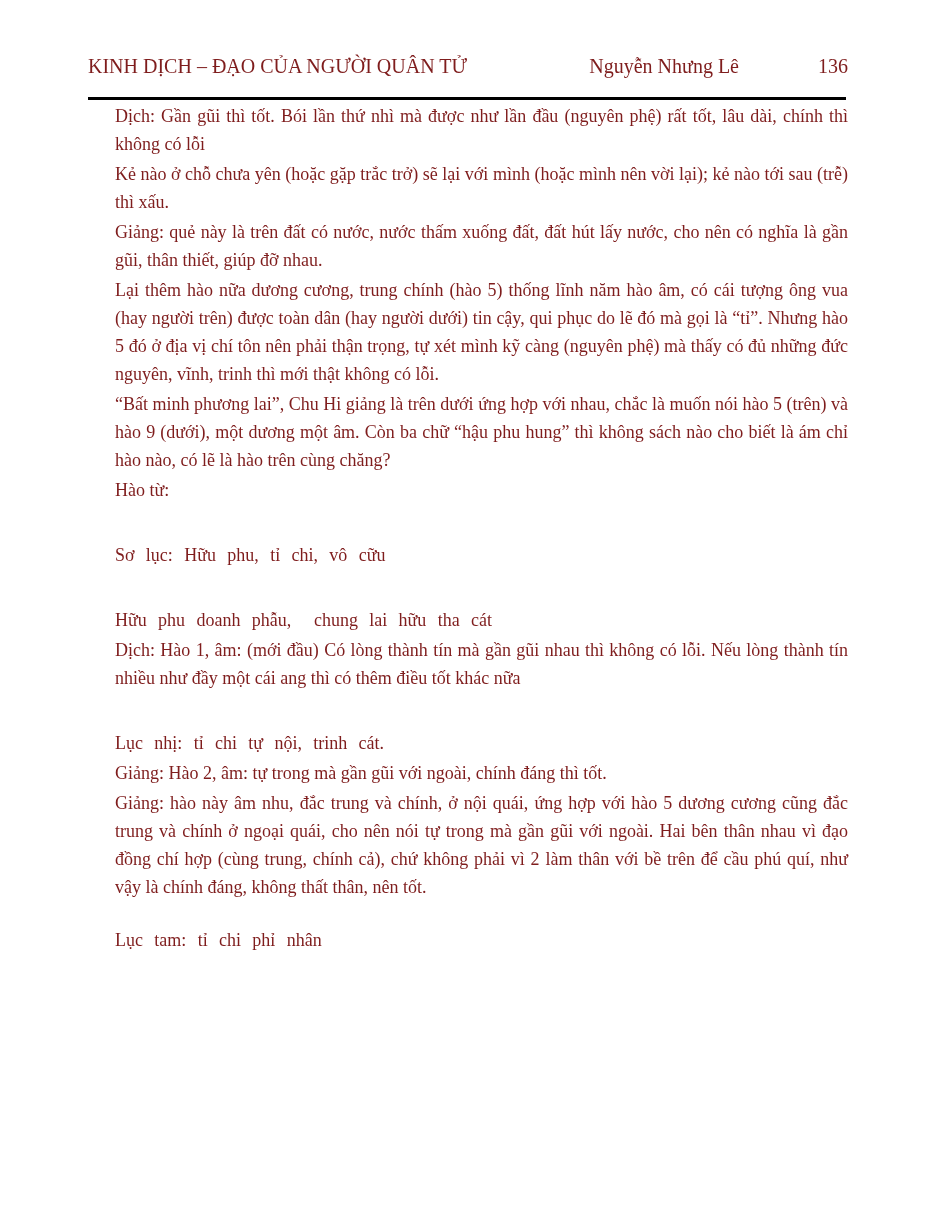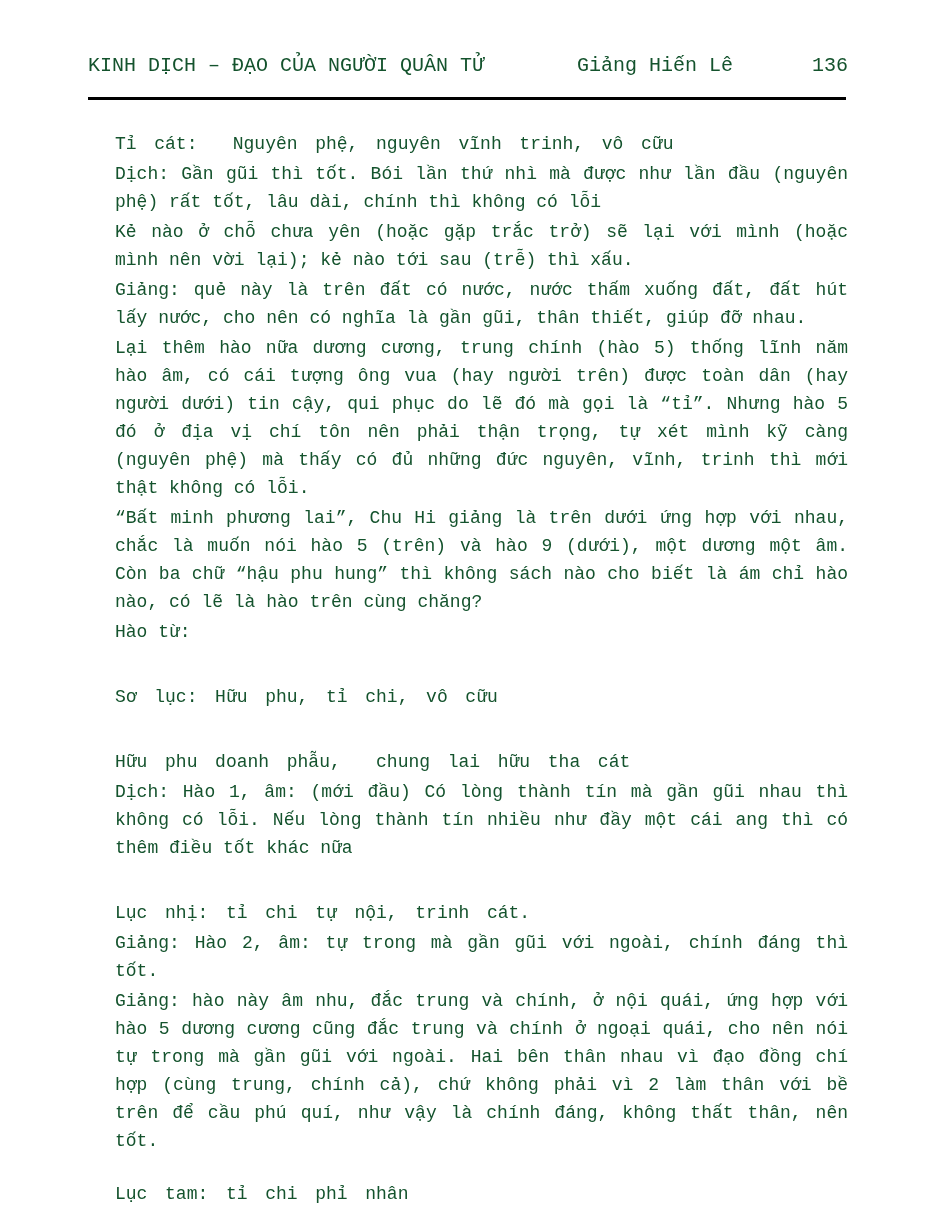--- a/index.html
+++ b/index.html
@@ -5,22 +5,22 @@
   html, body {
     margin: 0;
     padding: 0;
     background: #ffffff;
   }
   .page {
     position: relative;
     width: 935px;
     height: 1210px;
     background: #ffffff;
-    color: #14532d;
-    font-family: Liberation Mono, monospace;
+    color: #7f1d1d;
+    font-family: Liberation Serif, serif;
     overflow: hidden;
     box-sizing: border-box;
   }
   .header {
     display: flex;
     align-items: baseline;
     margin: 0 87px 0 88px;
     padding-top: 53px;
     font-size: 20px;
     line-height: 26px;
@@ -65,28 +65,27 @@
     margin-top: 25px;
   }
 </style>
 </head>
 <body>
 
 <div class="page">
 
   <div class="header">
     <span class="title">KINH DỊCH – ĐẠO CỦA NGƯỜI QUÂN TỬ</span>
-    <span class="author">Giảng Hiến Lê</span>
+    <span class="author">Nguyễn Nhưng Lê</span>
     <span class="pagenum">136</span>
   </div>
 
   <div class="rule"></div>
 
   <div class="content">
-    <p class="verse first">Tỉ cát:  Nguyên phệ, nguyên vĩnh trinh, vô cữu</p>
     <p class="body">Dịch: Gần gũi thì tốt. Bói lần thứ nhì mà được như lần đầu (nguyên phệ) rất tốt, lâu dài, chính thì không có lỗi</p>
     <p class="body">Kẻ nào ở chỗ chưa yên (hoặc gặp trắc trở) sẽ lại với mình (hoặc mình nên vời lại); kẻ nào tới sau (trễ) thì xấu.</p>
     <p class="body">Giảng: quẻ này là trên đất có nước, nước thấm xuống đất, đất hút lấy nước, cho nên có nghĩa là gần gũi, thân thiết, giúp đỡ nhau.</p>
     <p class="body">Lại thêm hào nữa dương cương, trung chính (hào 5) thống lĩnh năm hào âm, có cái tượng ông vua (hay người trên) được toàn dân (hay người dưới) tin cậy, qui phục do lẽ đó mà gọi là “tỉ”. Nhưng hào 5 đó ở địa vị chí tôn nên phải thận trọng, tự xét mình kỹ càng (nguyên phệ) mà thấy có đủ những đức nguyên, vĩnh, trinh thì mới thật không có lỗi.</p>
     <p class="body">“Bất minh phương lai”, Chu Hi giảng là trên dưới ứng hợp với nhau, chắc là muốn nói hào 5 (trên) và hào 9 (dưới), một dương một âm. Còn ba chữ “hậu phu hung” thì không sách nào cho biết là ám chỉ hào nào, có lẽ là hào trên cùng chăng?</p>
     <p class="body">Hào từ:</p>
     <p class="verse gap-lg">Sơ lục: Hữu phu, tỉ chi, vô cữu</p>
     <p class="verse gap-lg">Hữu phu doanh phẫu,  chung lai hữu tha cát</p>
     <p class="body">Dịch: Hào 1, âm: (mới đầu) Có lòng thành tín mà gần gũi nhau thì không có lỗi. Nếu lòng thành tín nhiều như đầy một cái ang thì có thêm điều tốt khác nữa</p>
     <p class="verse gap-lg">Lục nhị: tỉ chi tự nội, trinh cát.</p>

